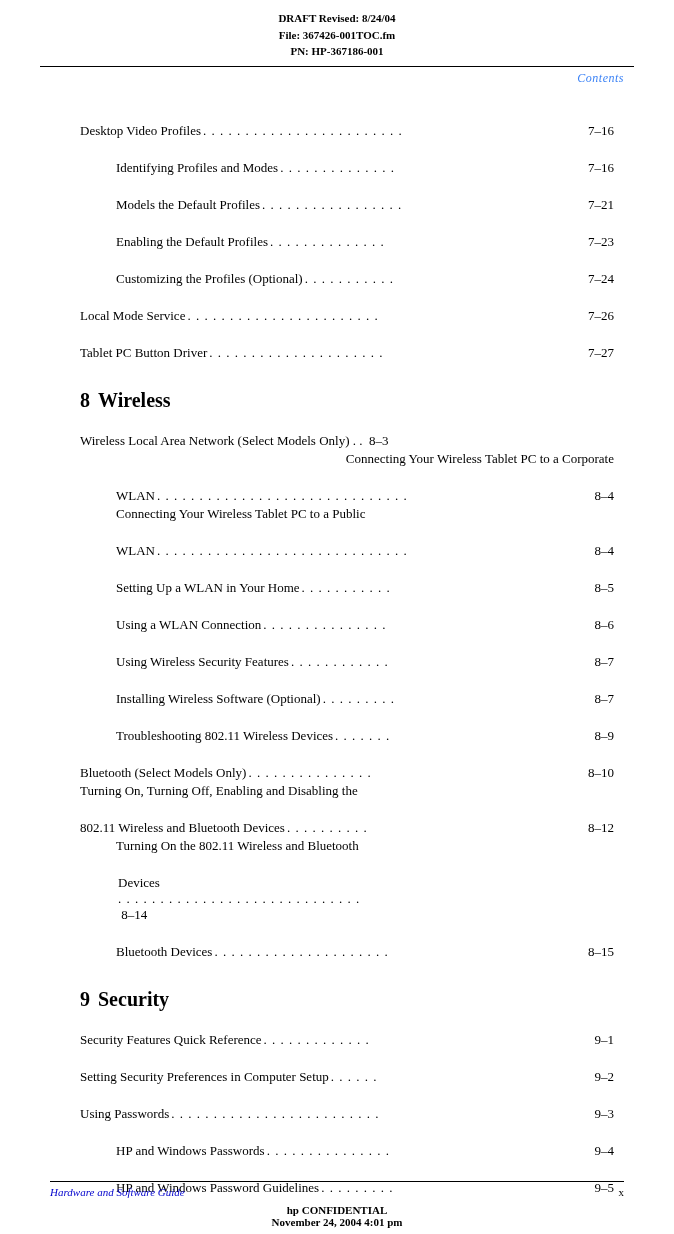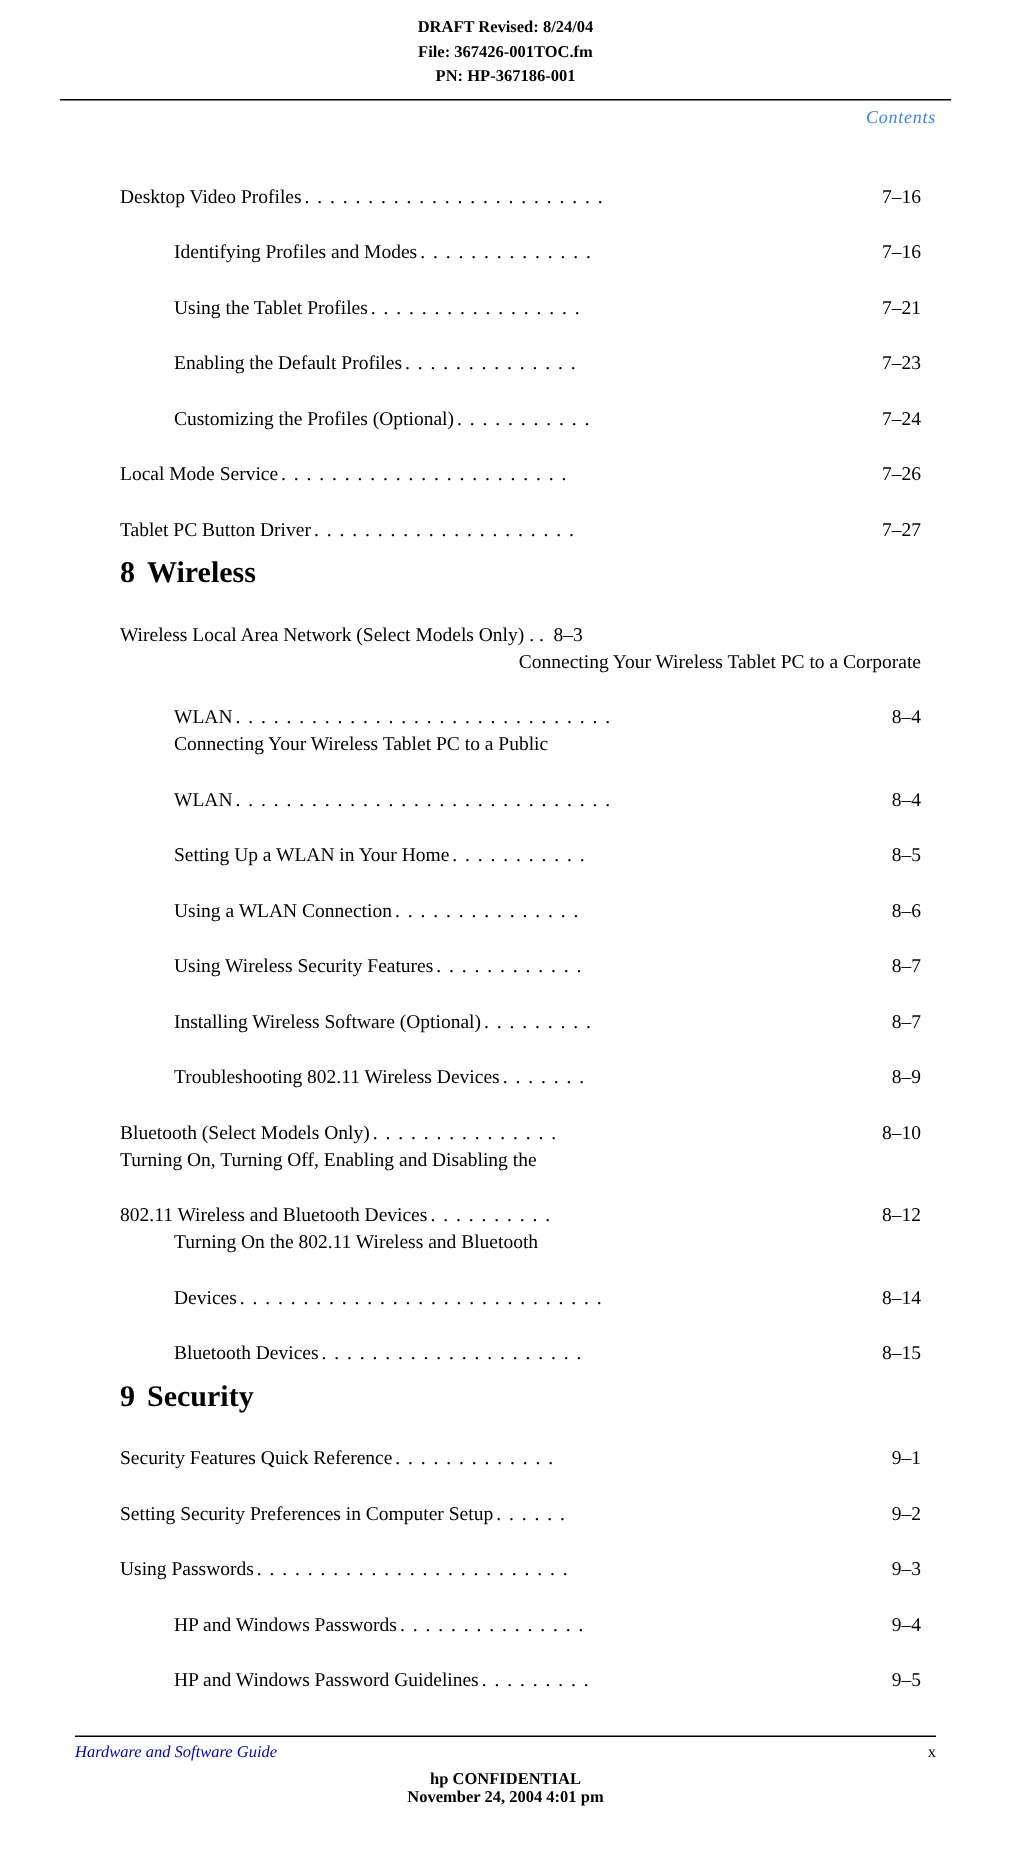--- a/index.html
+++ b/index.html
@@ -64,21 +64,21 @@
     }
 
     .toc-entry .page-num {
       flex: 0 0 auto;
       white-space: nowrap;
     }
 
     .indent1 { padding-left: 36px; }
 
     .section-heading {
-      margin-top: 10px;
+      margin-top: 28px;
       margin-bottom: 10px;
       font-size: 20px;
       font-weight: bold;
     }
 
     .section-heading .section-num {
       font-size: 20px;
       font-weight: bold;
       margin-right: 8px;
     }
@@ -148,21 +148,21 @@
       <span class="page-num">&nbsp;7–16</span>
     </div>
 
     <div class="toc-entry indent1">
       <span class="entry-text">Identifying Profiles and Modes</span>
       <span class="dots"> . . . . . . . . . . . . . .</span>
       <span class="page-num">&nbsp;7–16</span>
     </div>
 
     <div class="toc-entry indent1">
-      <span class="entry-text">Using the Tablet Profiles</span>
+      <span class="entry-text">Models the Default Profiles</span>
       <span class="dots"> . . . . . . . . . . . . . . . . .</span>
       <span class="page-num">&nbsp;7–21</span>
     </div>
 
     <div class="toc-entry indent1">
       <span class="entry-text">Enabling the Default Profiles</span>
       <span class="dots"> . . . . . . . . . . . . . .</span>
       <span class="page-num">&nbsp;7–23</span>
     </div>
 
@@ -253,21 +253,21 @@
       <div style="font-size:13px; margin-bottom:0;">Turning On, Turning Off, Enabling and Disabling the</div>
       <div class="toc-entry" style="padding-left:0;">
         <span class="entry-text">802.11 Wireless and Bluetooth Devices</span>
         <span class="dots"> . . . . . . . . . .</span>
         <span class="page-num">&nbsp;8–12</span>
       </div>
     </div>
 
     <div class="two-line-entry indent1">
       <div style="font-size:13px; margin-bottom:0;">Turning On the 802.11 Wireless and Bluetooth</div>
-      <div class="toc-entry" style="padding-left:0;">
+      <div class="toc-entry" style="padding-left:0;flex-direction:column;">
         <span class="entry-text">Devices</span>
         <span class="dots"> . . . . . . . . . . . . . . . . . . . . . . . . . . . . .</span>
         <span class="page-num">&nbsp;8–14</span>
       </div>
     </div>
 
     <div class="two-line-entry indent1">
       <div class="toc-entry" style="padding-left:0;">
         <span class="entry-text">Bluetooth Devices</span>
         <span class="dots"> . . . . . . . . . . . . . . . . . . . . .</span>

